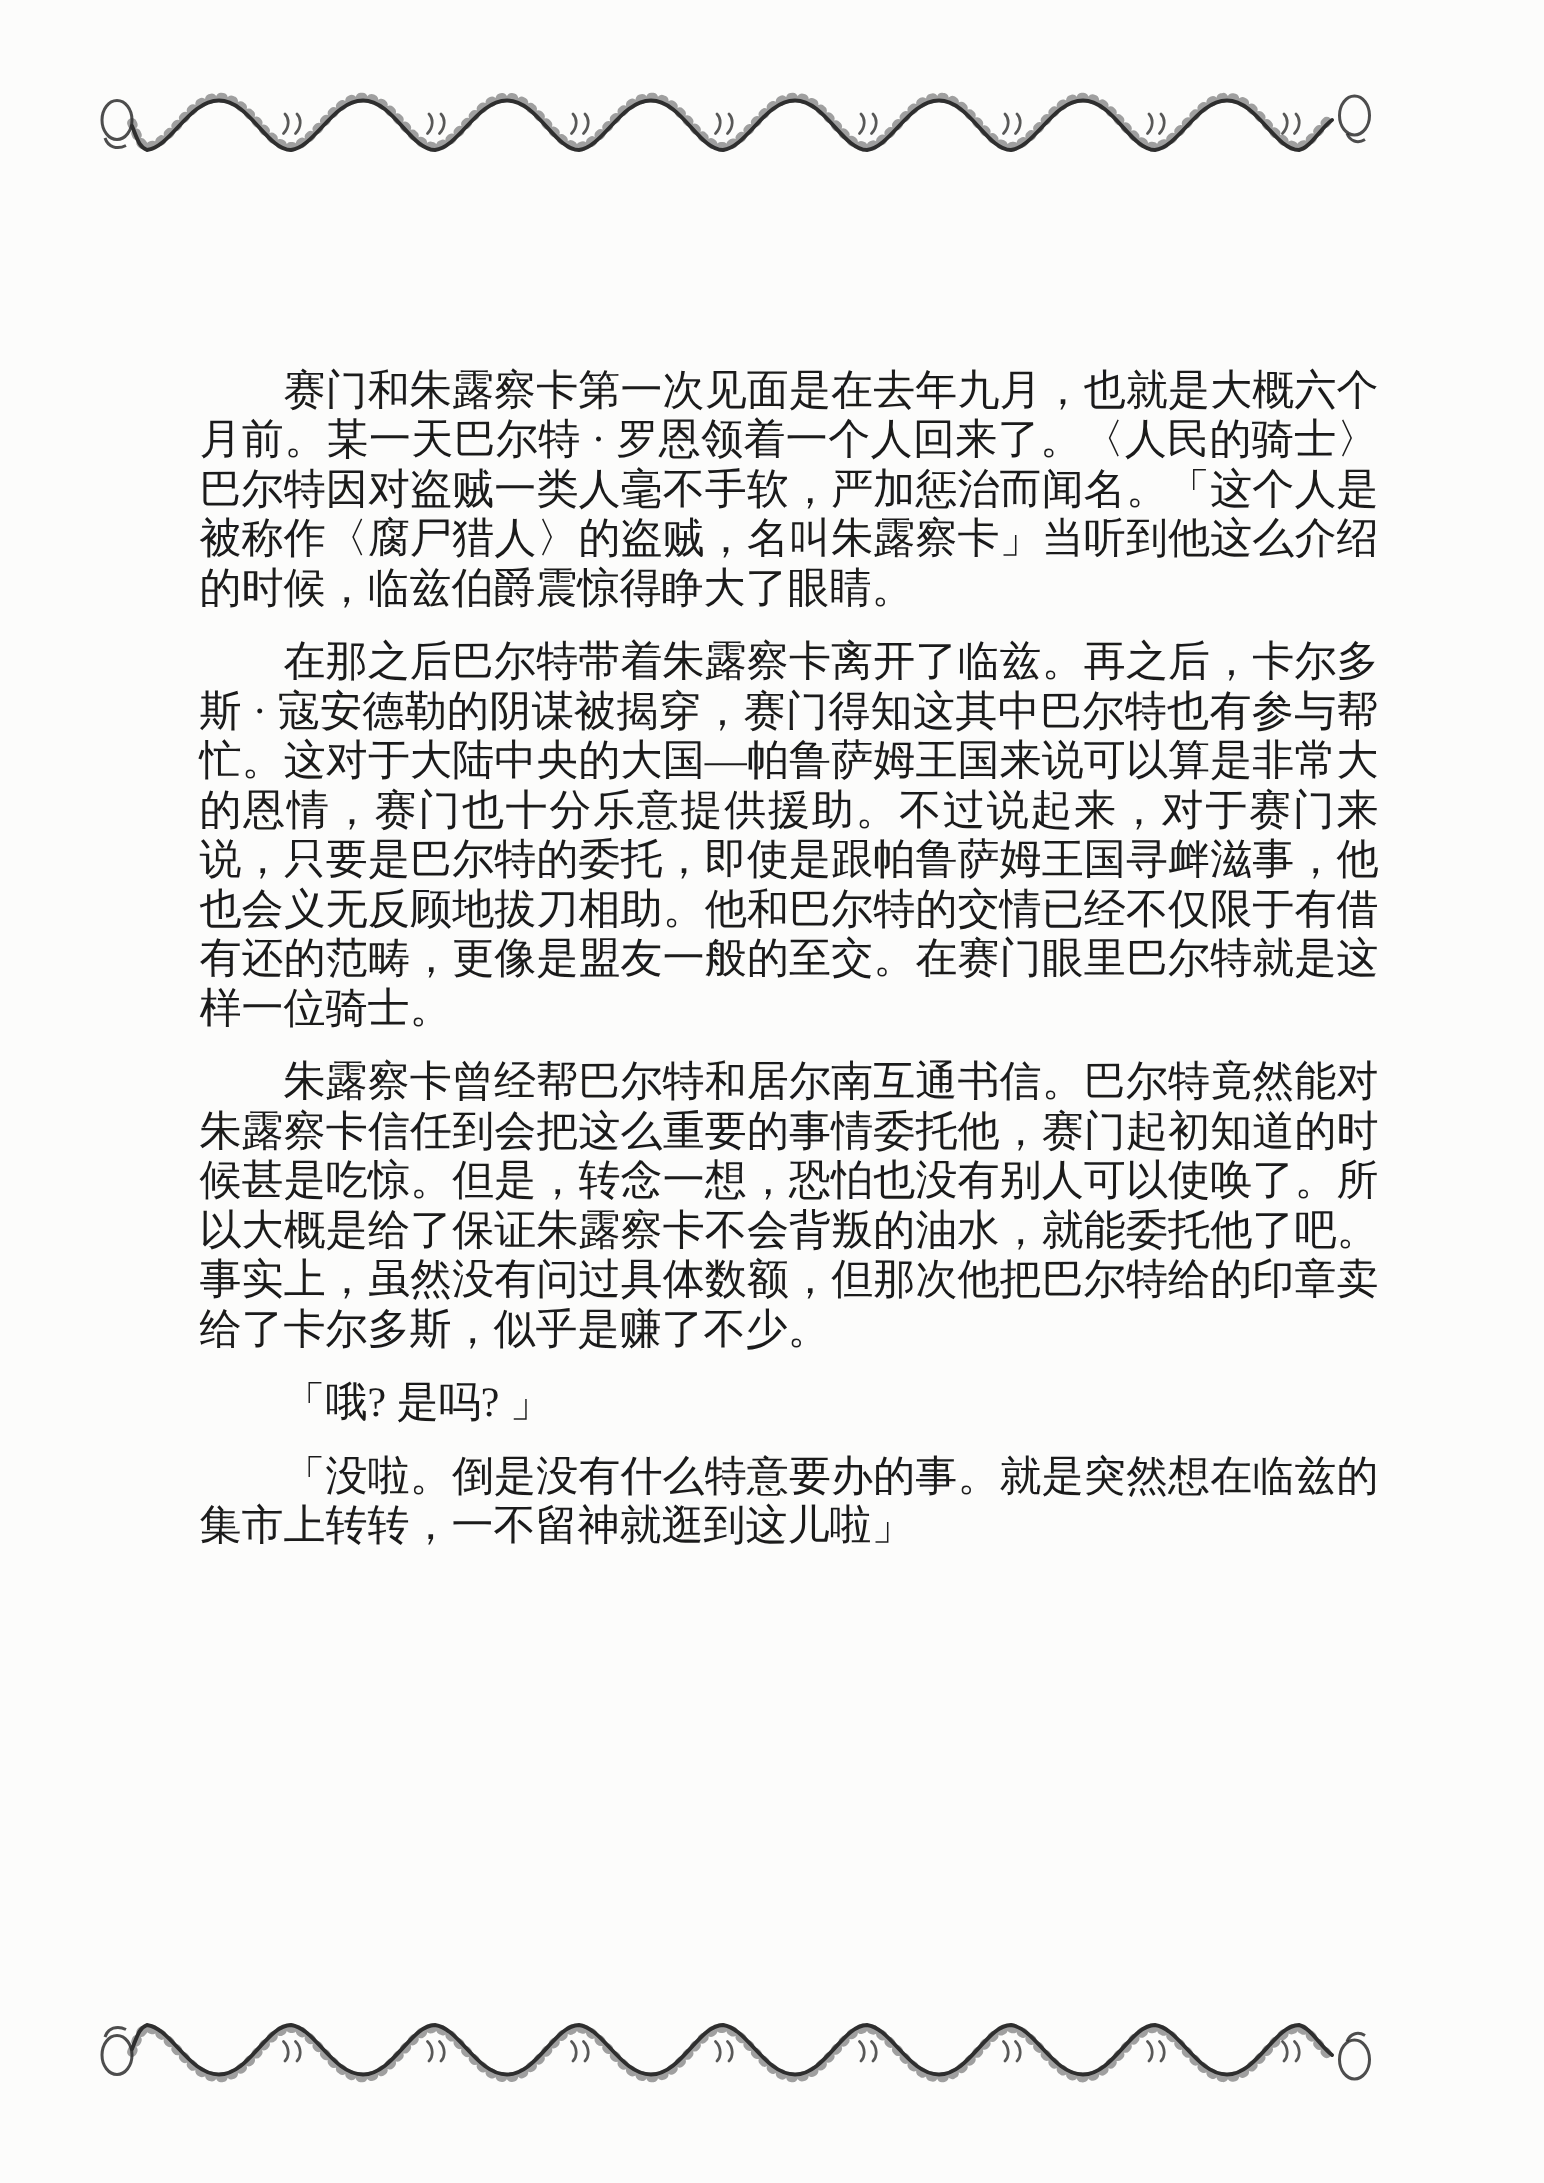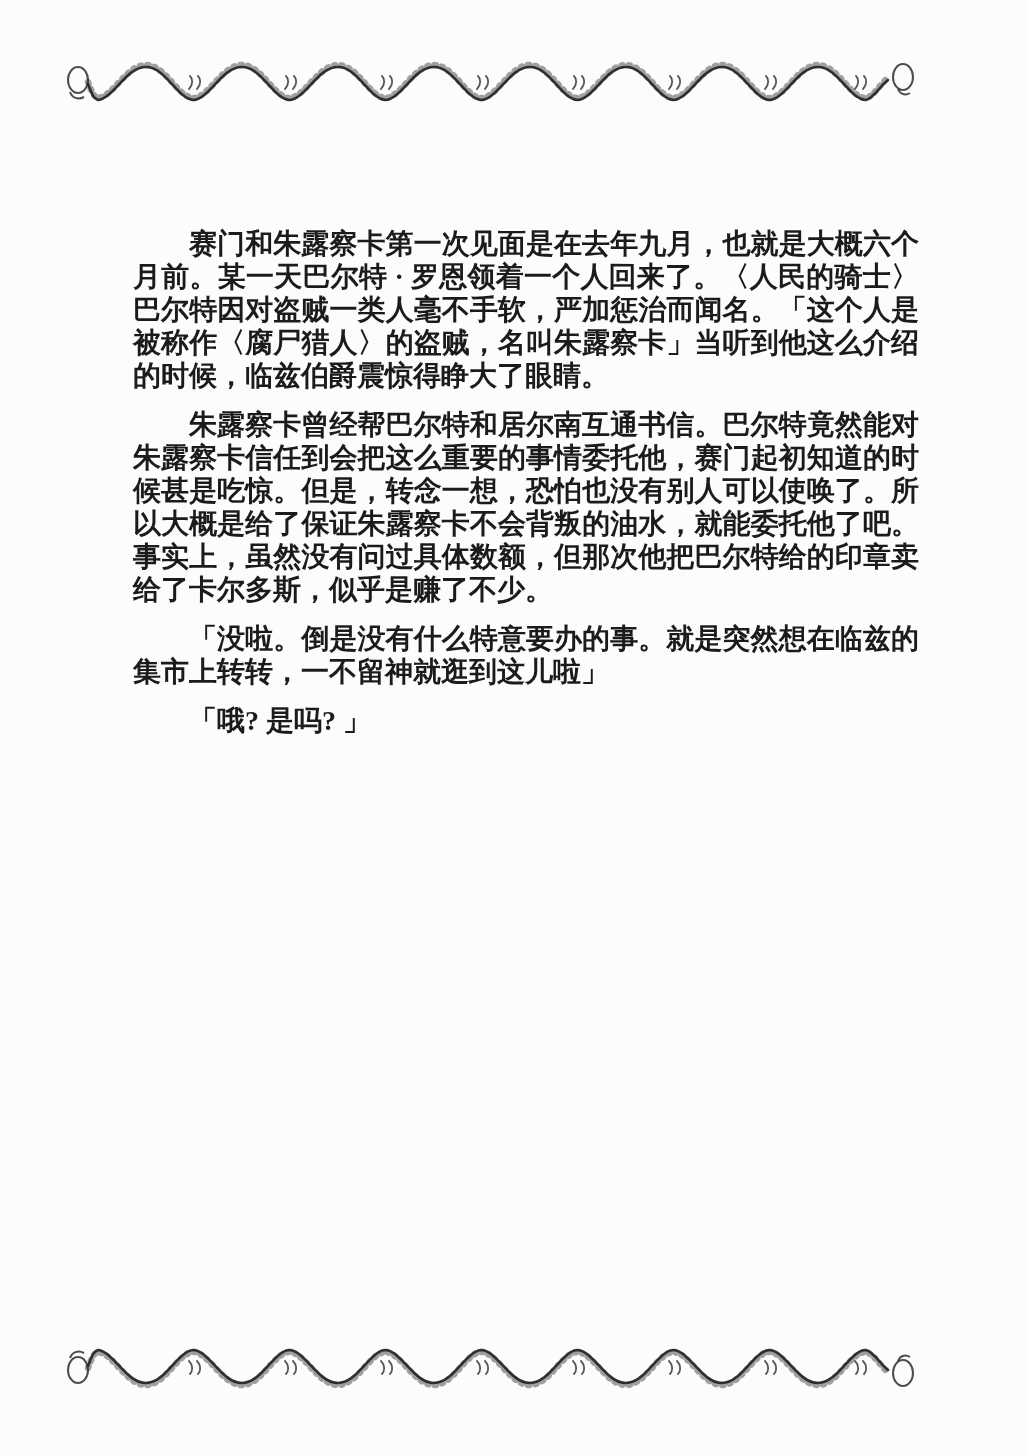--- a/index.html
+++ b/index.html
@@ -29,24 +29,23 @@
   .ornament.bottom { top: 1336px; transform: scaleY(-1); }
   .ornament svg { display: block; width: 100%; height: 100%; }
   .wave-main { fill: none; stroke: currentColor; stroke-width: 2.6; stroke-linecap: round; }
   .wave-feather { fill: none; stroke: currentColor; stroke-width: 6.5; stroke-linecap: round;
                   stroke-dasharray: 1.3 6; opacity: .45; }
   .wave-ticks { fill: none; stroke: currentColor; stroke-width: 1.8; stroke-linecap: round; opacity: .8; }
   .wave-ring { fill: none; stroke: currentColor; stroke-width: 2; opacity: .85; }
   .text-block {
     position: absolute;
     left: 133px;
-    top: 227px;
+    top: 244px;
     width: 786px;
     color: #1b1b1b;
-    font-weight: bold;
   }
   .text-block p {
     margin: 0 0 16px 0;
     font-size: 28px;
     line-height: 33px;
     text-indent: 2em;
     text-align: justify;
     letter-spacing: 0;
     word-break: break-all;
   }
@@ -88,23 +87,24 @@
                M608,20 c3,3 3,9 -1,13 M616,20 c3,3 3,9 -1,13
                M704,20 c3,3 3,9 -1,13 M712,20 c3,3 3,9 -1,13
                M794,20 c3,3 3,9 -1,13 M802,20 c3,3 3,9 -1,13"></path>
       <ellipse class="wave-ring" cx="841" cy="21" rx="10" ry="13"></ellipse>
       <path class="wave-ring" d="M836,33 c2,5 7,7 12,4"></path>
     </svg>
   </div>
 
   <main class="text-block" style="color: rgb(27, 27, 27);">
     <p>赛门和朱露察卡第一次见面是在去年九月，也就是大概六个月前。某一天巴尔特 · 罗恩领着一个人回来了。〈人民的骑士〉巴尔特因对盗贼一类人毫不手软，严加惩治而闻名。「这个人是被称作〈腐尸猎人〉的盗贼，名叫朱露察卡」当听到他这么介绍的时候，临兹伯爵震惊得睁大了眼睛。</p>
+    <p>在那之后巴尔特带着朱露察卡离开了临兹。再之后，卡尔多斯 · 寇安德勒的阴谋被揭穿，赛门得知这其中巴尔特也有参与帮忙。这对于大陆中央的大国—帕鲁萨姆王国来说可以算是非常大的恩情，赛门也十分乐意提供援助。不过说起来，对于赛门来说，只要是巴尔特的委托，即使是跟帕鲁萨姆王国寻衅滋事，他也会义无反顾地拔刀相助。他和巴尔特的交情已经不仅限于有借有还的范畴，更像是盟友一般的至交。在赛门眼里巴尔特就是这样一位骑士。</p>
     <p>朱露察卡曾经帮巴尔特和居尔南互通书信。巴尔特竟然能对朱露察卡信任到会把这么重要的事情委托他，赛门起初知道的时候甚是吃惊。但是，转念一想，恐怕也没有别人可以使唤了。所以大概是给了保证朱露察卡不会背叛的油水，就能委托他了吧。事实上，虽然没有问过具体数额，但那次他把巴尔特给的印章卖给了卡尔多斯，似乎是赚了不少。</p>
+    <p>「哦? 是吗? 」</p>
     <p>「没啦。倒是没有什么特意要办的事。就是突然想在临兹的集市上转转，一不留神就逛到这儿啦」</p>
-    <p>「哦? 是吗? 」</p>
   </main>
 
   <div class="ornament bottom" style="color: rgb(46, 46, 46);">
     <svg viewBox="0 0 872 58" preserveAspectRatio="none">
       <ellipse class="wave-ring" cx="16" cy="24" rx="10" ry="13"></ellipse>
       <path class="wave-ring" d="M8,36 c2,6 8,8 14,5"></path>
       <path class="wave-feather" transform="translate(0,-2)" d="M26,28 c4,10 5,14 10,16
                c16,-2 28,-33 48,-33 c20,0 32,33 48,33
                c16,-2 28,-33 48,-33 c20,0 32,33 48,33
                c16,-2 28,-33 48,-33 c20,0 32,33 48,33

